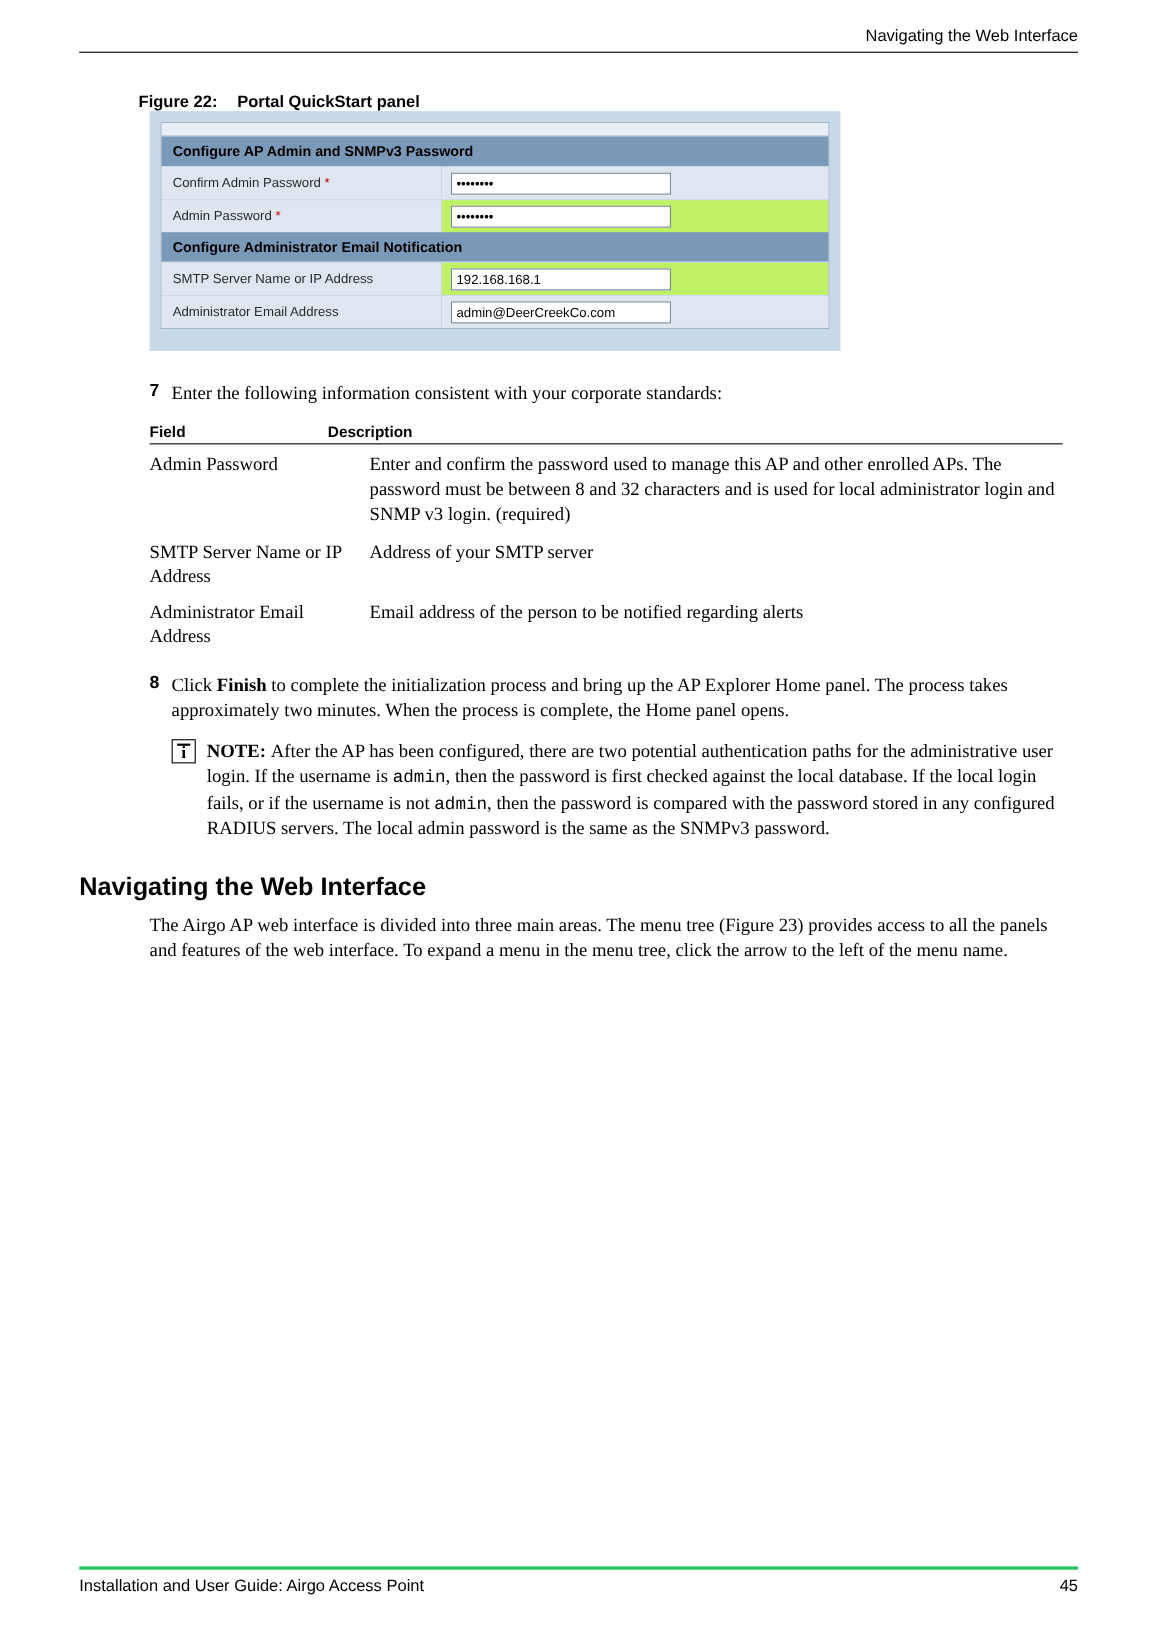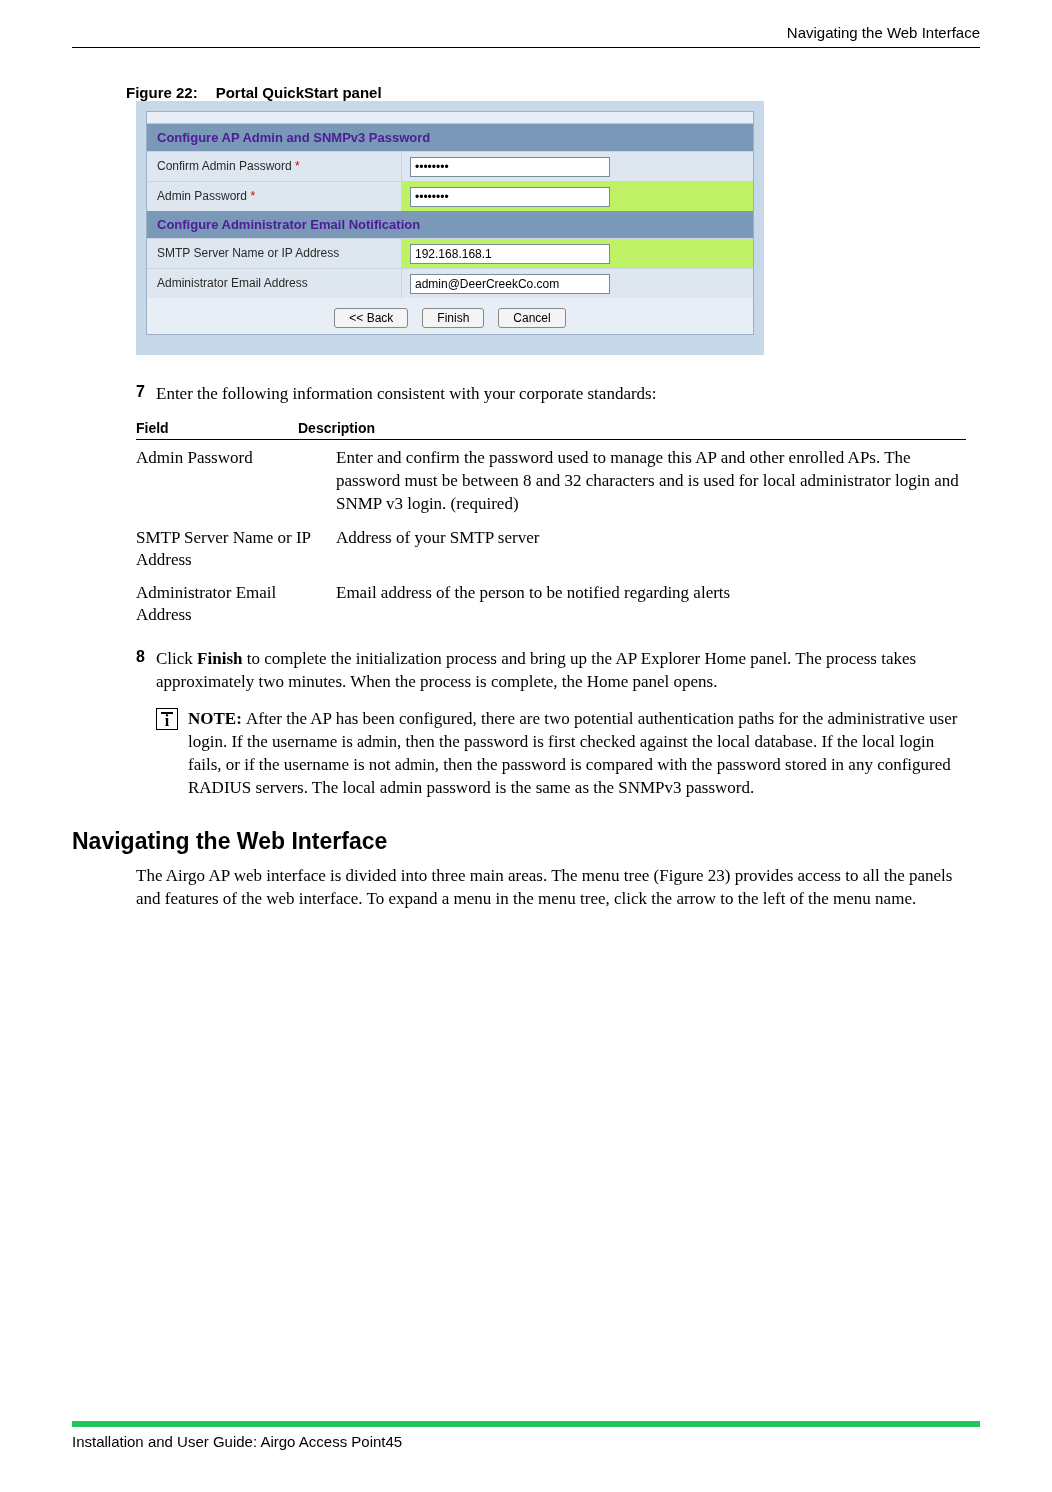--- a/index.html
+++ b/index.html
@@ -44,21 +44,21 @@
     background: #e7eef5;
     border: 1px solid #9bb0c4;
   }
   .panel-spacer {
     height: 12px;
     background: #e7eef5;
     border-bottom: 1px solid #b7c8d8;
   }
   .section-header {
     background: #7a98b8;
-    color: #4c1d95;
+    color: #000000;
     font-family: Verdana, Arial, sans-serif;
     font-size: 13px;
     font-weight: bold;
     padding: 6px 10px;
   }
   .form-row {
     display: flex;
     border-top: 1px solid #c9d5e1;
     background: #dee7ef;
   }
@@ -175,43 +175,44 @@
     position: relative;
   }
   .note-icon::before {
     content: "";
     position: absolute;
     top: 3px; left: 4px; right: 4px;
     border-top: 2px solid #000;
   }
   .note-icon span { position:relative; top:2px; }
   .note-body .bold { font-weight: bold; }
-  .note-body .mono { font-family: Liberation Serif, serif; font-size: 16px; }
+  .note-body .mono { font-family: Liberation Mono, monospace; font-size: 16px; }
   h2.section-title {
     font-family: Arial, Helvetica, sans-serif;
     font-size: 23px;
     font-weight: bold;
     margin-left: 0;
     margin-bottom: 10px;
   }
   .body-para {
     margin-left: 64px;
     margin-right: 10px;
     line-height: 1.35;
   }
   .footer {
     position: absolute;
     bottom: 42px;
     left: 72px;
     right: 72px;
-    border-top: 6px solid #22c55e;
+    border-top: 3px solid #22c55e;
     padding-top: 6px;
     font-family: Arial, Helvetica, sans-serif;
     font-size: 15px;
     display: flex;
+    justify-content: space-between;
   }
   .bold { font-weight: bold; }
 </style>
 </head>
 <body>
 <div class="page">
   <div class="running-head">Navigating the Web Interface</div>
   <div class="top-rule"></div>
 
   <div class="figure-caption">
@@ -244,25 +245,20 @@
         <div class="form-value">
           <input type="text" value="192.168.168.1" style="">
         </div>
       </div>
       <div class="form-row">
         <div class="form-label">Administrator Email Address</div>
         <div class="form-value">
           <input type="text" value="admin@DeerCreekCo.com" style="">
         </div>
       </div>
-      <div class="btn-row">
-        <button class="btn">&lt;&lt; Back</button>
-        <button class="btn">Finish</button>
-        <button class="btn">Cancel</button>
-      </div>
     </div>
   </div>
 
   <div class="step-block">
     <div class="step">
       <div class="step-num">7</div>
       <div class="step-body">Enter the following information consistent with your corporate standards:</div>
     </div>
   </div>
 

